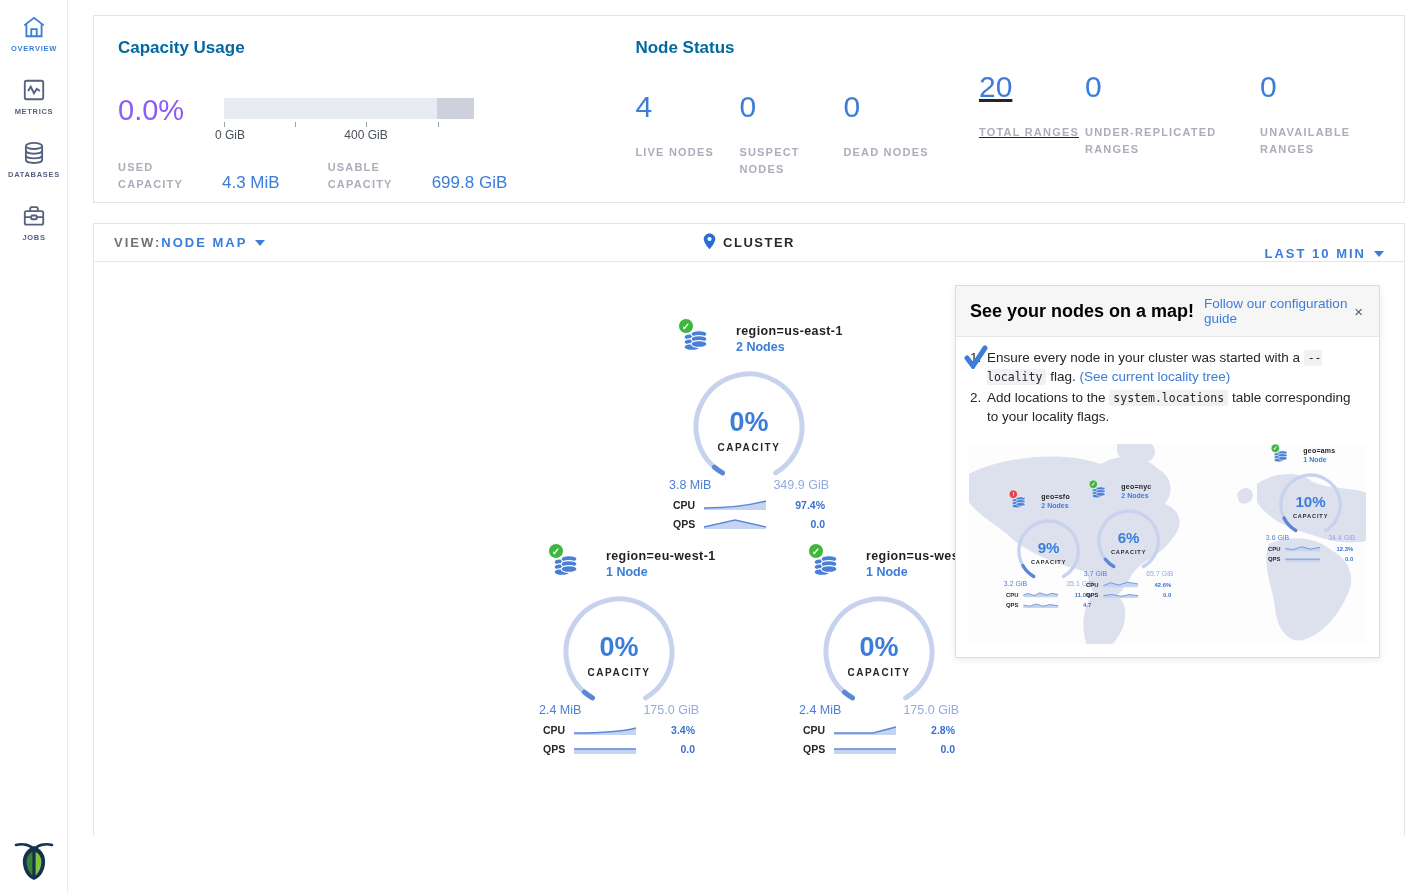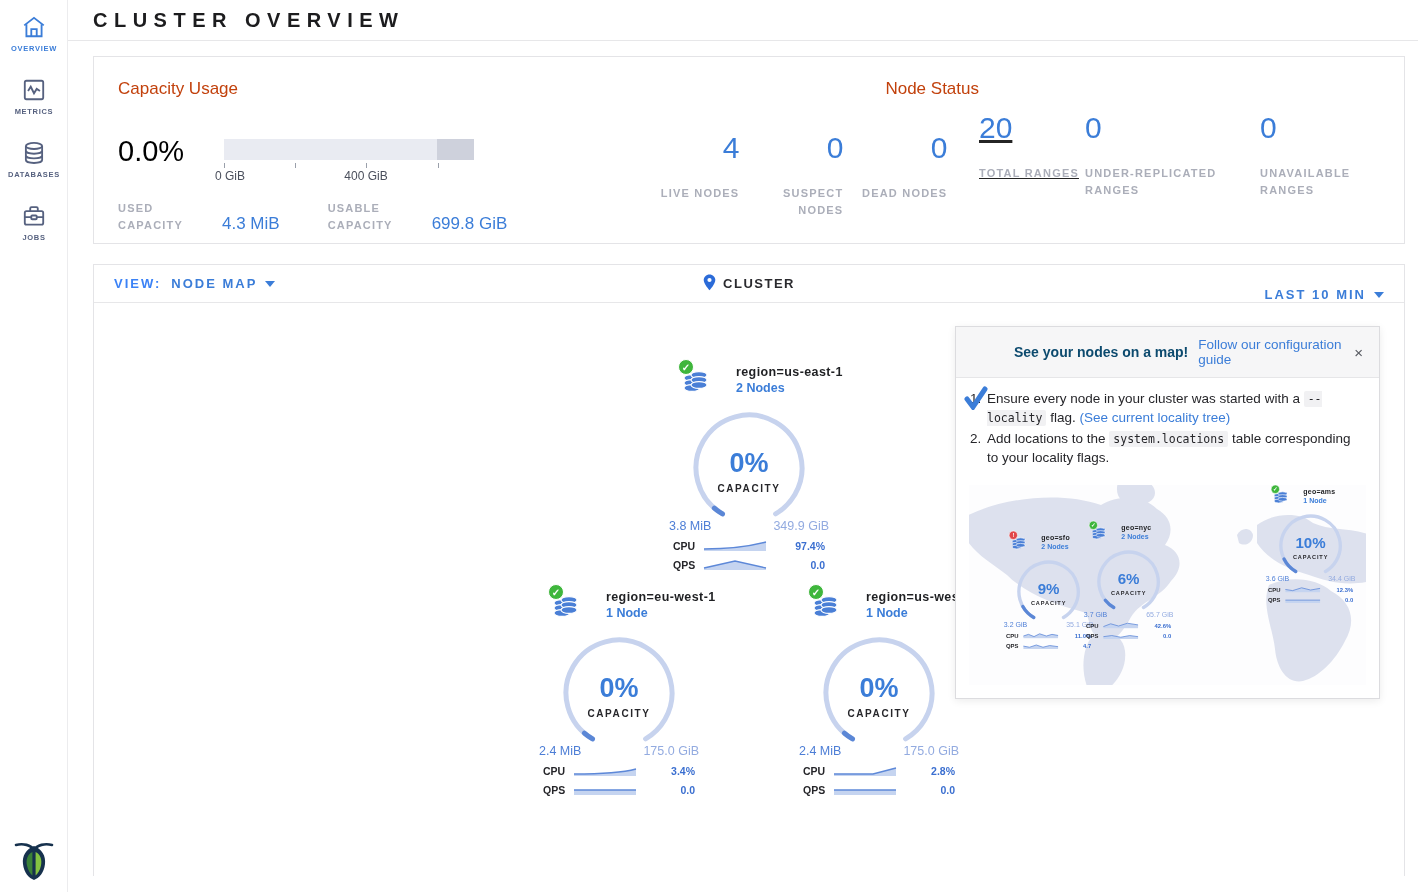--- a/index.html
+++ b/index.html
@@ -20,55 +20,55 @@
 
   
   .main { margin-left:68px; }
   .page-header { height:41px; border-bottom:1px solid #e7e7e9; display:flex; align-items:center;
     padding-left:25px; }
   .page-title { font-size:20px; font-weight:bold; letter-spacing:6.5px; color:#1c1c1e; }
 
   
   .summary { margin:15px 13px 0 25px; border:1px solid #e4e4e7; background:#fff;
     height:188px; display:flex; padding:22px 24px; }
-  .sec-title { font-size:17px; font-weight:normal; color:#c2410c; }
+  .sec-title { font-size:17px; font-weight:bold; color:#0369a1; }
   .cap-sec { width:527px; }
   .cap-row { display:flex; margin-top:38px; }
-  .cap-pct { font-size:29px; color:#000000; width:106px; line-height:1; }
+  .cap-pct { font-size:29px; color:#8b5cf6; width:106px; line-height:1; }
   .cap-barwrap { padding-top:2px; }
   .cap-bar { width:250px; height:21px; background:#e9ebf2; position:relative; }
   .cap-bar .dark { position:absolute; right:0; top:0; height:21px; width:37px; background:#ced1dc; }
   .cap-ticks { position:relative; width:250px; height:26px; }
   .cap-ticks i { position:absolute; top:3px; width:1px; height:5px; background:#9aa0ab; }
   .cap-ticks span { position:absolute; top:9px; transform:translateX(-50%);
     font-size:12px; color:#4a4f5c; }
   .cap-stats { display:flex; margin-top:14px; align-items:flex-end; }
   .stat-lbl { font-size:11px; font-weight:bold; color:#abaeb9; letter-spacing:1.2px;
     line-height:1.55; }
   .cap-stats .stat-lbl { width:92px; }
   .cap-val { font-size:17px; color:#3b7dd8; margin:0 48px 0 12px; }
   .cap-val.last { margin-right:0; }
 
   .stat-sec .cols { display:flex; margin-top:34px; }
   .stat-col .num { font-size:30px; color:#3b7dd8; line-height:1; }
   .stat-col .stat-lbl { margin-top:22px; }
-  .node-sec { width:350px;text-align:right; }
+  .node-sec { width:350px; }
   .node-sec .stat-col { width:104px; }
   .repl-sec { flex:1; }
   .repl-sec .stat-col:nth-child(1){ width:106px;text-decoration:underline; }
   .repl-sec .stat-col:nth-child(2){ width:175px; }
   .repl-sec .stat-col:nth-child(3){ width:120px; }
 
   
   .mapbox { margin:20px 13px 0 25px; border:1px solid #e4e4e7; background:#fff; height:612px; }
   .toolbar { height:38px; border-bottom:1px solid #e7e7e9; display:flex; align-items:center;
     padding:0 20px; font-size:13px; letter-spacing:2px; }
   .toolbar .left, .toolbar .right { width:300px; display:flex; align-items:center; }
   .toolbar .center { flex:1; display:flex; justify-content:center; align-items:center; gap:7px; }
-  .view-label { color:#3b82f6; font-weight:bold; margin-right:10px; }
+  .view-label { color:#737373; font-weight:bold; }
   .blue-dd { color:#3b7dd8; font-weight:bold; cursor:pointer; display:flex; align-items:center; }
   .caret { width:0; height:0; border-left:5px solid transparent; border-right:5px solid transparent;
     border-top:6px solid #3b7dd8; margin-left:8px; display:inline-block; }
   .crumb { color:#2a2a2e; font-weight:bold; letter-spacing:1.5px; }
   .toolbar .right { justify-content:flex-end;margin-top:22px; }
 
   .maparea { position:relative; height:573px; background:#fff; }
 
   
   .node-card { position:absolute; width:170px; cursor:pointer; }
@@ -94,21 +94,21 @@
   .nc-metric { display:flex; align-items:center; width:152px; margin:6px auto 0; }
   .m-label { width:30px; font-size:10.5px; font-weight:bold; color:#26262a; }
   .m-spark { width:64px; height:13px; }
   .m-val { flex:1; text-align:right; font-size:10.5px; font-weight:bold; color:#3b6fd0; }
 
   
   .popup { position:absolute; left:861px; top:23px; width:425px; background:#fff;
     border:1px solid #dcdcdf; box-shadow:0 2px 8px rgba(0,0,0,.08); }
   .popup-head { display:flex; align-items:center; background:#f6f6f7;
     border-bottom:1px solid #e6e6e8; padding:10px 14px; }
-  .popup-title { font-size:14px; font-weight:bold; color:#0c4a6e;margin-left:44px; }
+  .popup-title { font-size:18px; font-weight:bold; color:#000000; }
   .popup-link { font-size:13.5px; color:#3b7dd8; margin-left:10px; cursor:pointer; flex:1; }
   .popup-close { font-size:15px; color:#55585f; cursor:pointer; padding:0 2px; }
   .popup-body { padding:12px 14px 10px; font-size:13.5px; line-height:1.38; color:#26262a; }
   .step { display:flex; position:relative; margin-bottom:3px; }
   .step-num { width:17px; flex:none; }
   .chk { position:absolute; left:-6px; top:-4px; z-index:2; }
   .code { font-family:"DejaVu Sans Mono", monospace; font-size:11.5px; background:#f1f1f3;
     border-radius:2px; padding:1px 4px; }
   .inlink { color:#3b7dd8; cursor:pointer; }
   .popup-map { position:relative; margin:4px 13px 13px; height:200px; overflow:hidden;
@@ -166,23 +166,20 @@
       </g>
       <path d="M20 10 C28 13 32 20 31 28 C30 37 25 42 20 44 C15 42 10 37 9 28 C8 20 12 13 20 10 Z" fill="#16314d"></path>
       <path d="M18.4 16 C13.5 18 11.8 24 13 29.5 C14 34.5 16.5 38 18.4 39.5 Z" fill="#3a8138"></path>
       <path d="M21.6 16 C26.5 18 28.2 24 27 29.5 C26 34.5 23.5 38 21.6 39.5 Z" fill="#84c341"></path>
     </svg>
   </div>
 </div>
 
 <div class="main">
 
-  <div class="page-header">
-    <span class="page-title">CLUSTER OVERVIEW</span>
-  </div>
 
   <div class="summary">
 
     <div class="cap-sec">
       <div class="sec-title">Capacity Usage</div>
       <div class="cap-row">
         <div class="cap-pct">0.0%</div>
         <div class="cap-barwrap">
           <div class="cap-bar">
               <div class="dark"></div>

